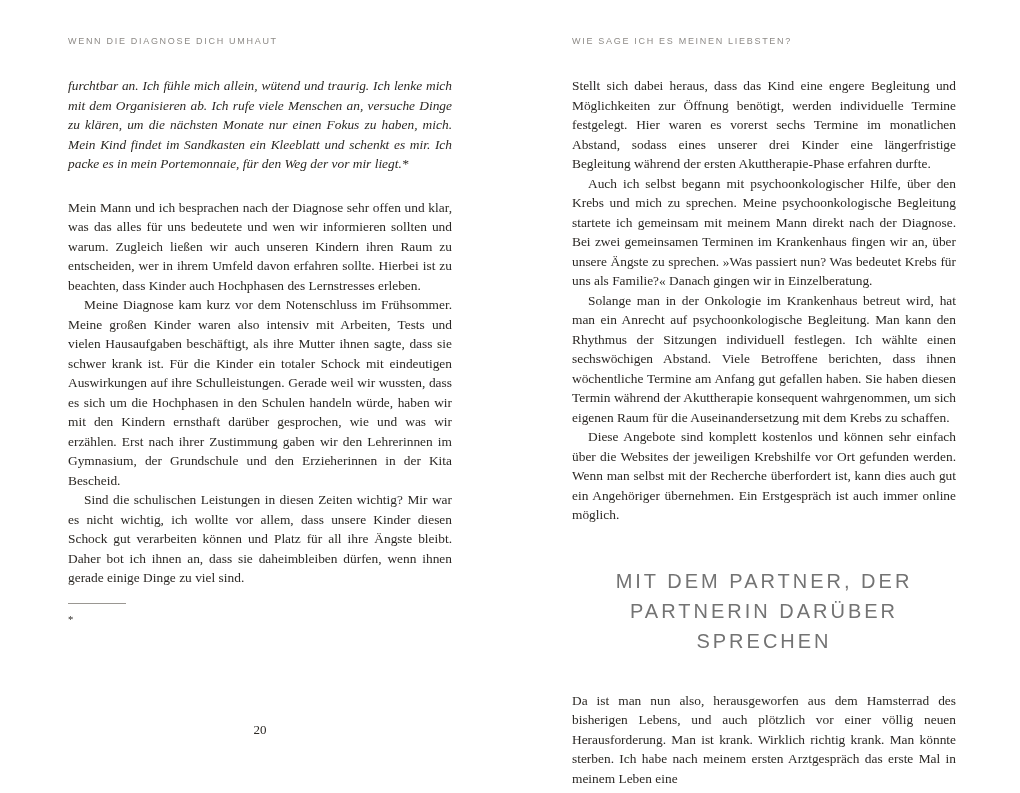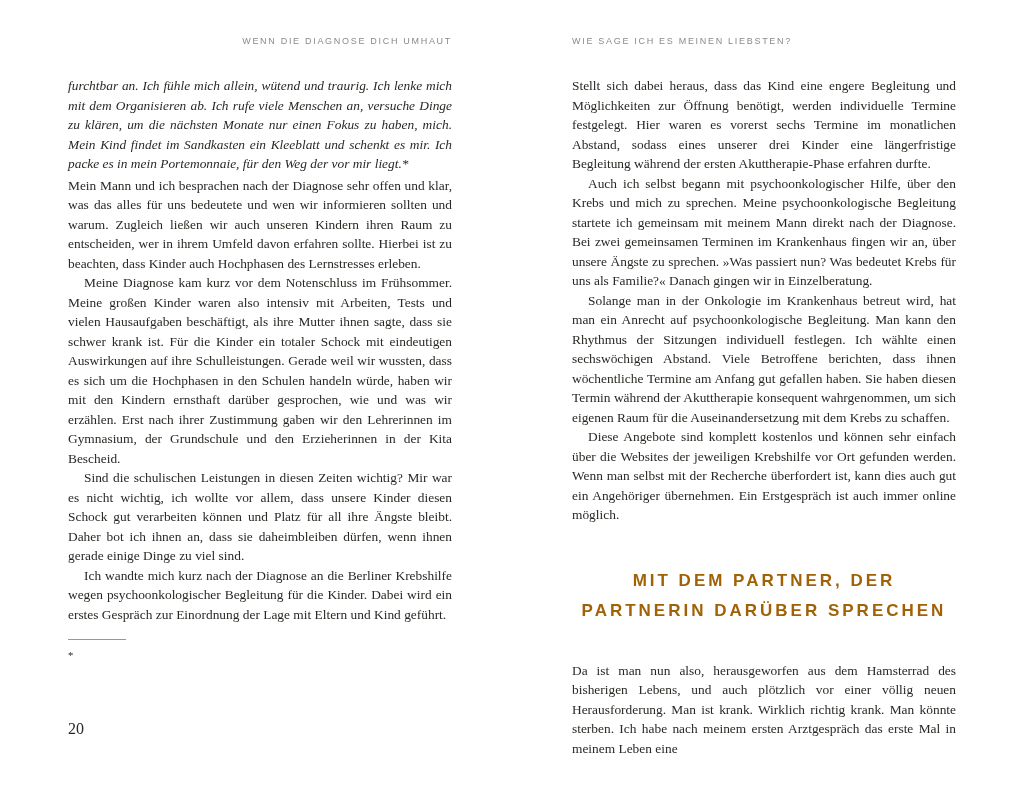--- a/index.html
+++ b/index.html
@@ -26,39 +26,39 @@
   .running-head {
     position: absolute;
     top: 36px;
     width: 100%;
     font-family: "Liberation Sans", sans-serif;
     font-size: 9px;
     letter-spacing: 1.7px;
     color: #8d8a86;
     white-space: nowrap;
   }
-  .page-left  .running-head { text-align: right; }
+  .page-left  .running-head { text-align: left; }
   .page-right .running-head { text-align: left; }
 
   .body-text {
     position: absolute;
     top: 76px;
     left: 0;
     width: 384px;
     font-size: 13.4px;
     line-height: 19.5px;
     text-align: justify;
     hyphens: auto;
     -webkit-hyphens: auto;
   }
   p.para { text-indent: 16px; }
   p.no-indent { text-indent: 0; }
   .diary {
     font-style: italic;
-    margin-bottom: 2px;
+    margin-bottom: 24px;
     text-indent: 0;
   }
 
   .footnote {
     margin-top: 15px;
     font-size: 10.6px;
     line-height: 14.6px;
   }
   .footnote-rule {
     width: 58px;
@@ -73,57 +73,56 @@
     -webkit-hyphens: auto;
   }
   .fn-marker {
     position: absolute;
     left: 0;
     top: 0;
   }
 
   .section-heading {
     font-family: "Liberation Sans", sans-serif;
-    font-weight: 700;
-    font-size: 17px;
+    font-weight: 400;
+    font-size: 20px;
     letter-spacing: 3px;
-    color: #a16207;
+    color: #737373;
     text-align: center;
     line-height: 30px;
     margin: 41px 0 35px 0;
     text-indent: 0;
     hyphens: none;
     -webkit-hyphens: none;
   }
 
   .page-number {
     position: absolute;
     bottom: 55px;
     left: 0;
     width: 100%;
-    text-align: left;
-    font-size: 16px;
+    text-align: center;
+    font-size: 13px;
     color: #2b2824;
   }
 </style>
 </head>
 <body>
 
 <div>
 
   <div class="page page-left">
     <div class="running-head">WENN DIE DIAGNOSE DICH UMHAUT</div>
 
     <div class="body-text">
       <p class="diary">furchtbar an. Ich fühle mich allein, wütend und traurig. Ich lenke mich mit dem Organisieren ab. Ich rufe viele Menschen an, versuche Dinge zu klären, um die nächsten Monate nur einen Fokus zu haben, mich. Mein Kind findet im Sandkasten ein Kleeblatt und schenkt es mir. Ich packe es in mein Portemonnaie, für den Weg der vor mir liegt.*</p>
 
       <p class="para no-indent">Mein Mann und ich besprachen nach der Diagnose sehr offen und klar, was das alles für uns bedeutete und wen wir informieren sollten und warum. Zugleich ließen wir auch unseren Kindern ihren Raum zu entscheiden, wer in ihrem Umfeld davon erfahren sollte. Hierbei ist zu beachten, dass Kinder auch Hochphasen des Lernstresses erleben.</p>
       <p class="para">Meine Diagnose kam kurz vor dem Notenschluss im Frühsommer. Meine großen Kinder waren also intensiv mit Arbeiten, Tests und vielen Hausaufgaben beschäftigt, als ihre Mutter ihnen sagte, dass sie schwer krank ist. Für die Kinder ein totaler Schock mit eindeutigen Auswirkungen auf ihre Schulleistungen. Gerade weil wir wussten, dass es sich um die Hochphasen in den Schulen handeln würde, haben wir mit den Kindern ernsthaft darüber gesprochen, wie und was wir erzählen. Erst nach ihrer Zustimmung gaben wir den Lehrerinnen im Gymnasium, der Grundschule und den Erzieherinnen in der Kita Bescheid.</p>
       <p class="para">Sind die schulischen Leistungen in diesen Zeiten wichtig? Mir war es nicht wichtig, ich wollte vor allem, dass unsere Kinder diesen Schock gut verarbeiten können und Platz für all ihre Ängste bleibt. Daher bot ich ihnen an, dass sie daheimbleiben dürfen, wenn ihnen gerade einige Dinge zu viel sind.</p>
-      <p class="para">Ich wandte mich kurz nach der Diagnose an die Berliner Krebshilfe wegen psychoonkologischer Begleitung für die Kinder. Dabei wird ein erstes Gespräch zur Einordnung der Lage mit Eltern und Kind geführt.</p>
 
       <div class="footnote">
         <div class="footnote-rule"></div>
         <div class="footnote-body">
           <span class="fn-marker">*</span>
         </div>
       </div>
     </div>
 
     <div class="page-number">20</div>

